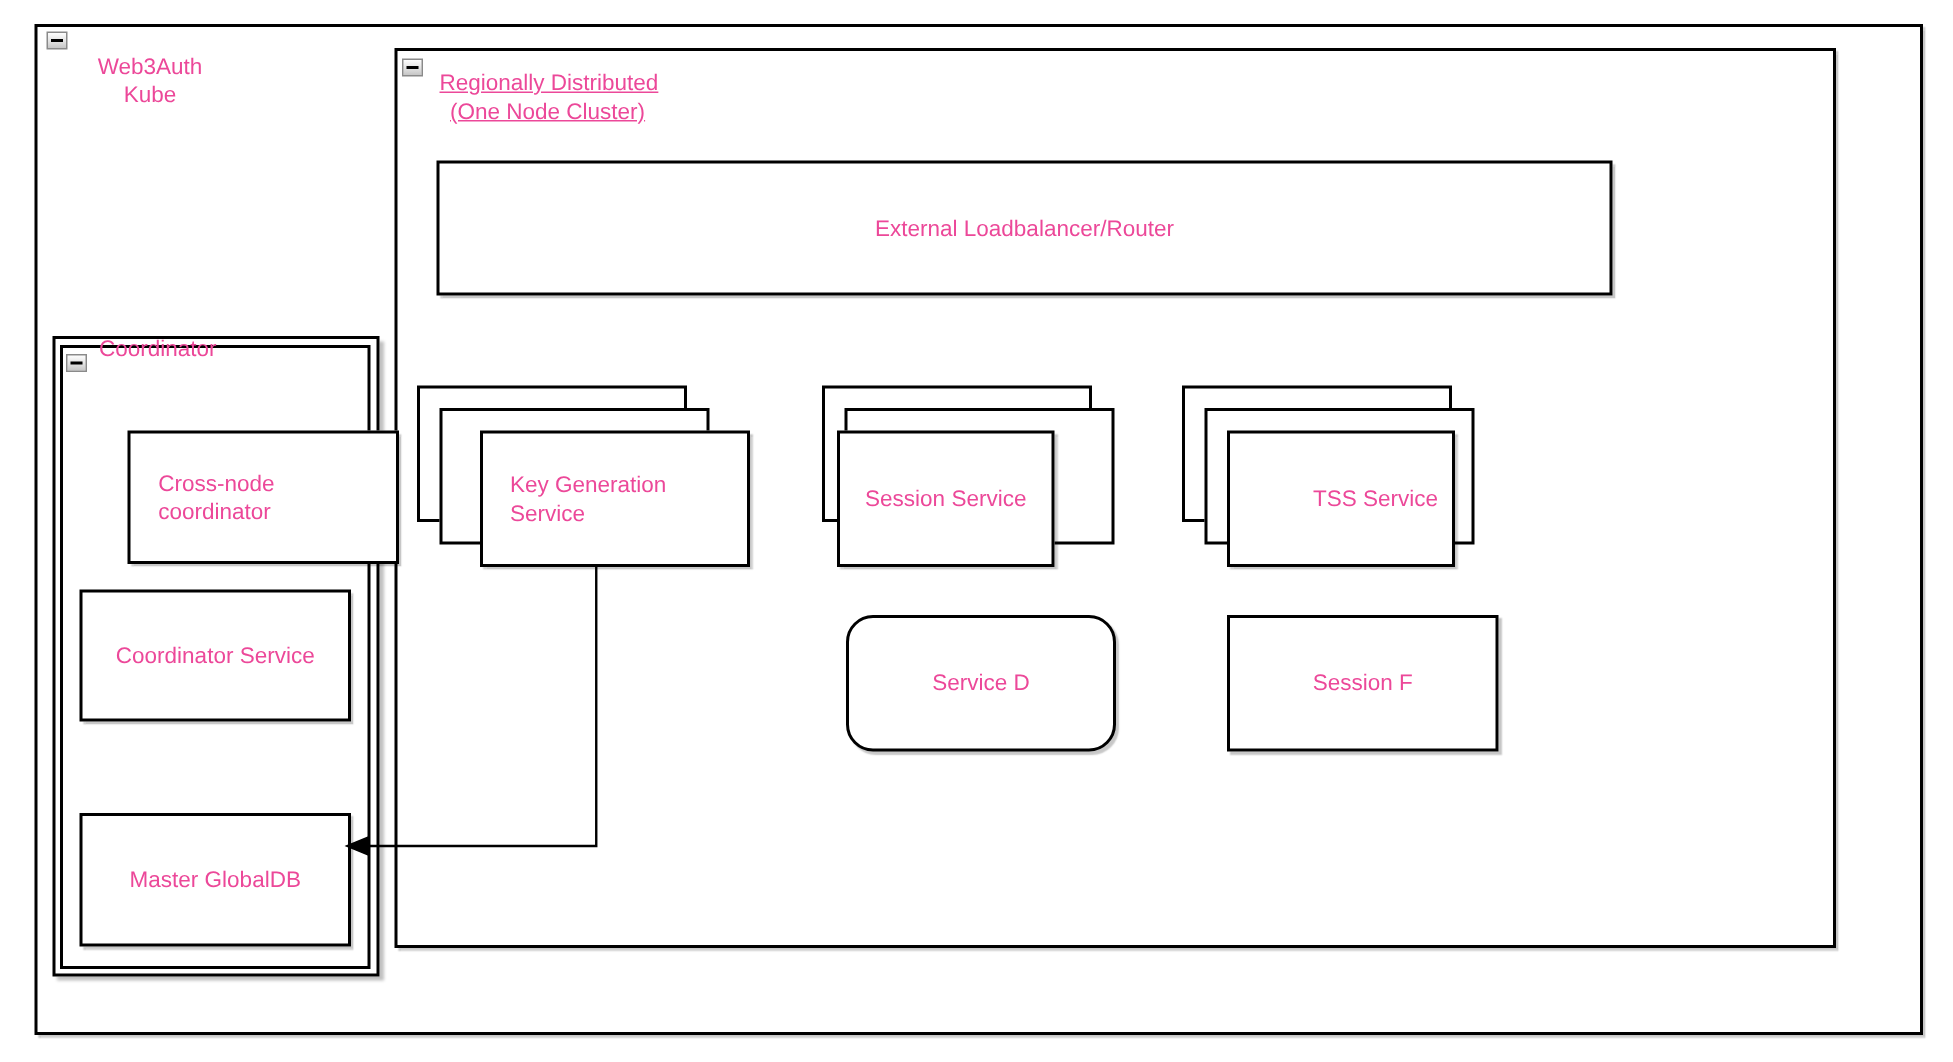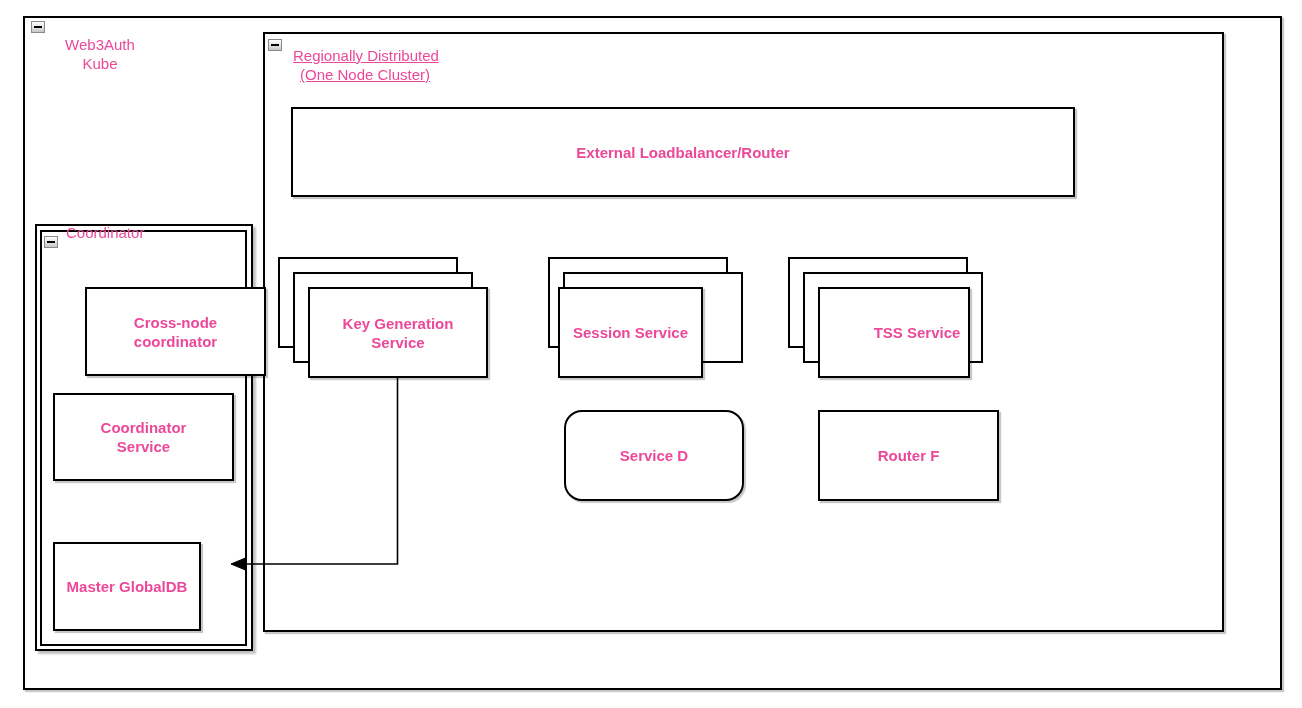--- a/index.html
+++ b/index.html
@@ -16,25 +16,23 @@
     position: absolute;
     box-sizing: border-box;
     background: #ffffff;
     border: 2px solid #000000;
   }
   .gbox { box-shadow: 2px 2px 1px rgba(0,0,0,0.22); }
   .node {
     display: flex;
     align-items: center;
     justify-content: center;
-    text-align: center;
     font-size: 15px;
     line-height: 19px;
     box-shadow: 2px 2px 1px rgba(0,0,0,0.22);
-    font-weight: bold;
   }
   .node .lbl { max-width: 140px; }
   .node.wide .lbl { max-width: 600px; }
   .stackback { box-shadow: none; }
   .gtitle {
     position: absolute;
     font-size: 15px;
     line-height: 19px;
     text-align: center;
     z-index: 20;
@@ -86,59 +84,59 @@
     <div>Regionally Distributed</div>
     <div style="padding-left:7px;">(One Node Cluster)</div>
   </div>
 
   <div class="node wide" style="left:291px; top:107px; width:784px; height:90px;">
     <span class="lbl">External Loadbalancer/Router</span>
   </div>
 
   <div class="node stackback" style="left:278px; top:257px; width:180px; height:91px;"></div>
   <div class="node stackback" style="left:293px; top:272px; width:180px; height:91px;"></div>
-  <div class="node" style="left:308px; top:287px; width:180px; height:91px;">
+  <div class="node" style="left:320px; top:287px; width:180px; height:91px;">
     <span class="lbl">Key Generation Service</span>
   </div>
 
   <div class="node stackback" style="left:548px; top:257px; width:180px; height:91px;"></div>
   <div class="node stackback" style="left:563px; top:272px; width:180px; height:91px;"></div>
   <div class="node" style="left:558px; top:287px; width:145px; height:91px;">
     <span class="lbl">Session Service</span>
   </div>
 
   <div class="node stackback" style="left:788px; top:257px; width:180px; height:91px;"></div>
   <div class="node stackback" style="left:803px; top:272px; width:180px; height:91px;"></div>
   <div class="node" style="left:818px; top:287px; width:152px; height:91px;padding-left:46px;">
     <span class="lbl">TSS Service</span>
   </div>
 
   <div class="node" style="left:564px; top:410px; width:180px; height:91px;border-radius:18px;">
     <span class="lbl">Service D</span>
   </div>
   <div class="node" style="left:818px; top:410px; width:181px; height:91px;">
-    <span class="lbl">Router F</span>
+    <span class="lbl">Session F</span>
   </div>
 
   <div class="gbox" style="left:35px; top:224px; width:218px; height:427px; box-shadow:3px 3px 2px rgba(0,0,0,0.25);"></div>
   <div class="gbox" style="left:40px; top:230px; width:207px; height:416px; box-shadow:none;"></div>
   <div class="collapse-btn" style="left:44px; top:236px;">
       <div class="minus"></div>
     </div>
   <div class="gtitle left" style="left:66px; top:223px;text-align:center;">
     <div>Coordinator</div>
   </div>
 
   <div class="node" style="left:53px; top:287px; width:181px; height:89px;margin-left:32px;">
     <span class="lbl">Cross-node coordinator</span>
   </div>
   <div class="node" style="left:53px; top:393px; width:181px; height:88px;">
     <span class="lbl">Coordinator Service</span>
   </div>
-  <div class="node" style="left:53px; top:542px; width:148px; height:89px;">
+  <div class="node" style="left:53px; top:542px; width:181px; height:89px;">
     <span class="lbl">Master GlobalDB</span>
   </div>
 
   <svg class="edge-layer" viewBox="0 0 1302 708" xmlns="http://www.w3.org/2000/svg">
     <path d="M 397.5 378 L 397.5 564 L 245 564" fill="none" stroke="#000000" stroke-width="1.6"></path>
     <polygon points="231,564 245,558.2 245,569.8" fill="#000000" stroke="#000000" stroke-width="1"></polygon>
   </svg>
 
 </div>
 

